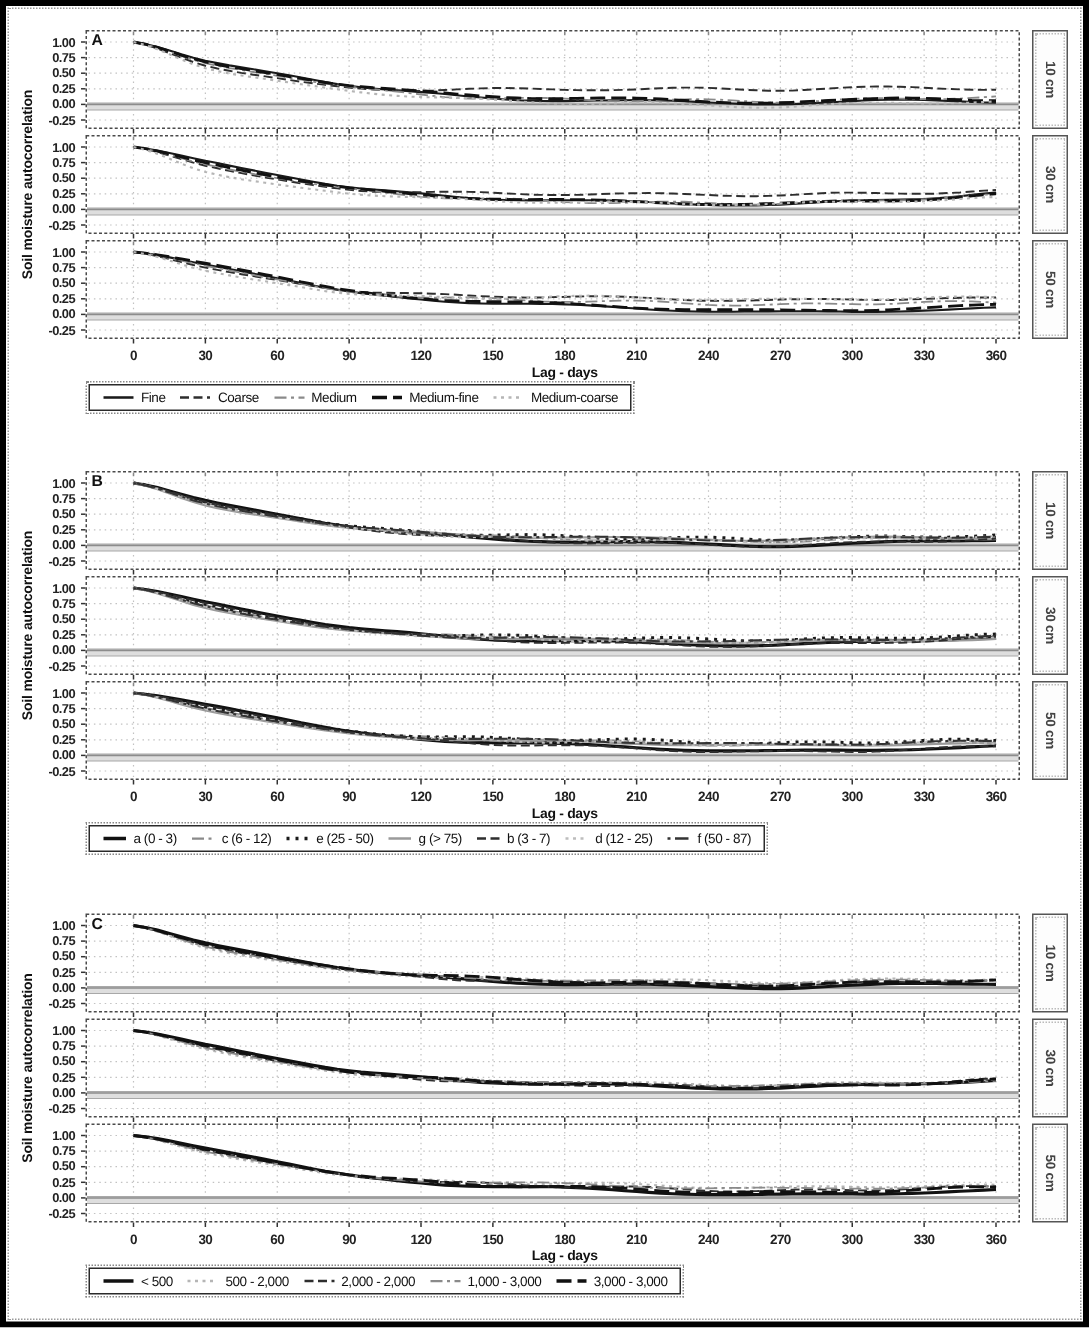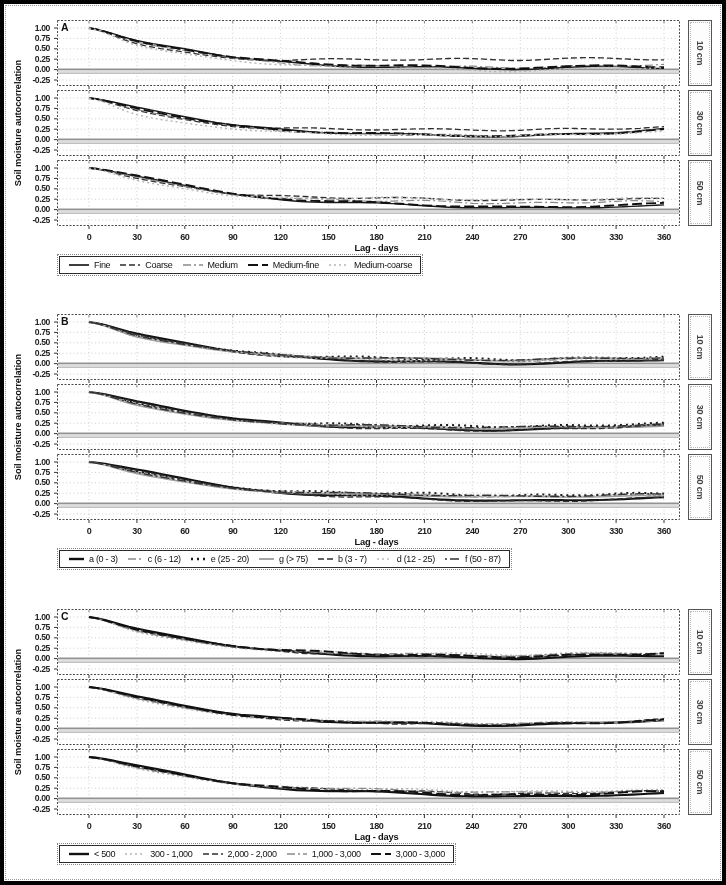--- a/index.html
+++ b/index.html
@@ -597,21 +597,21 @@
         <div class="legitem">
           <svg width="17" height="10">
             <line x1="1" y1="5" x2="16" y2="5" stroke="#8a8a8a" stroke-width="1.5" stroke-dasharray="8,3,2,3"></line>
           </svg>
           <span>c (6 - 12)</span>
         </div>
         <div class="legitem">
           <svg width="17" height="10">
             <line x1="1" y1="5" x2="16" y2="5" stroke="#1a1a1a" stroke-width="2.3" stroke-dasharray="2,4"></line>
           </svg>
-          <span>e (25 - 20)</span>
+          <span>e (25 - 50)</span>
         </div>
         <div class="legitem">
           <svg width="17" height="10">
             <line x1="1" y1="5" x2="16" y2="5" stroke="#9a9a9a" stroke-width="1.8"></line>
           </svg>
           <span>g (&gt; 75)</span>
         </div>
         <div class="legitem">
           <svg width="17" height="10">
             <line x1="1" y1="5" x2="16" y2="5" stroke="#2e2e2e" stroke-width="1.6" stroke-dasharray="6,3"></line>
@@ -895,21 +895,21 @@
         <div class="legitem">
           <svg width="22" height="10">
             <line x1="1" y1="5" x2="21" y2="5" stroke="#111111" stroke-width="2.4"></line>
           </svg>
           <span>&lt; 500</span>
         </div>
         <div class="legitem">
           <svg width="22" height="10">
             <line x1="1" y1="5" x2="21" y2="5" stroke="#b5b5b5" stroke-width="1.7" stroke-dasharray="2,3"></line>
           </svg>
-          <span>300 - 1,000</span>
+          <span>500 - 2,000</span>
         </div>
         <div class="legitem">
           <svg width="22" height="10">
             <line x1="1" y1="5" x2="21" y2="5" stroke="#2e2e2e" stroke-width="1.6" stroke-dasharray="6,3"></line>
           </svg>
           <span>2,000 - 2,000</span>
         </div>
         <div class="legitem">
           <svg width="22" height="10">
             <line x1="1" y1="5" x2="21" y2="5" stroke="#8a8a8a" stroke-width="1.5" stroke-dasharray="8,3,2,3"></line>

